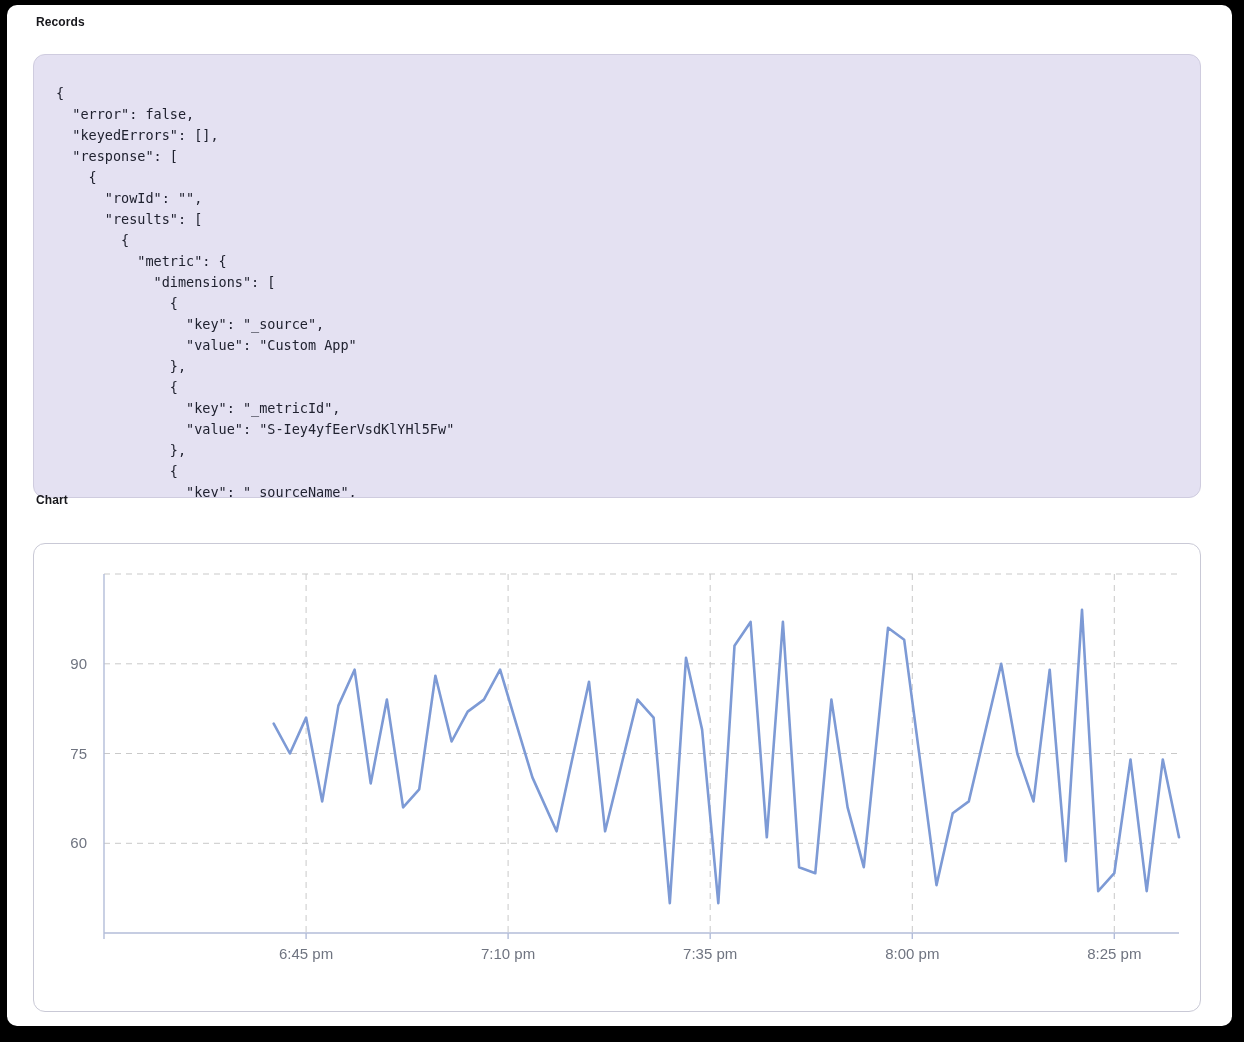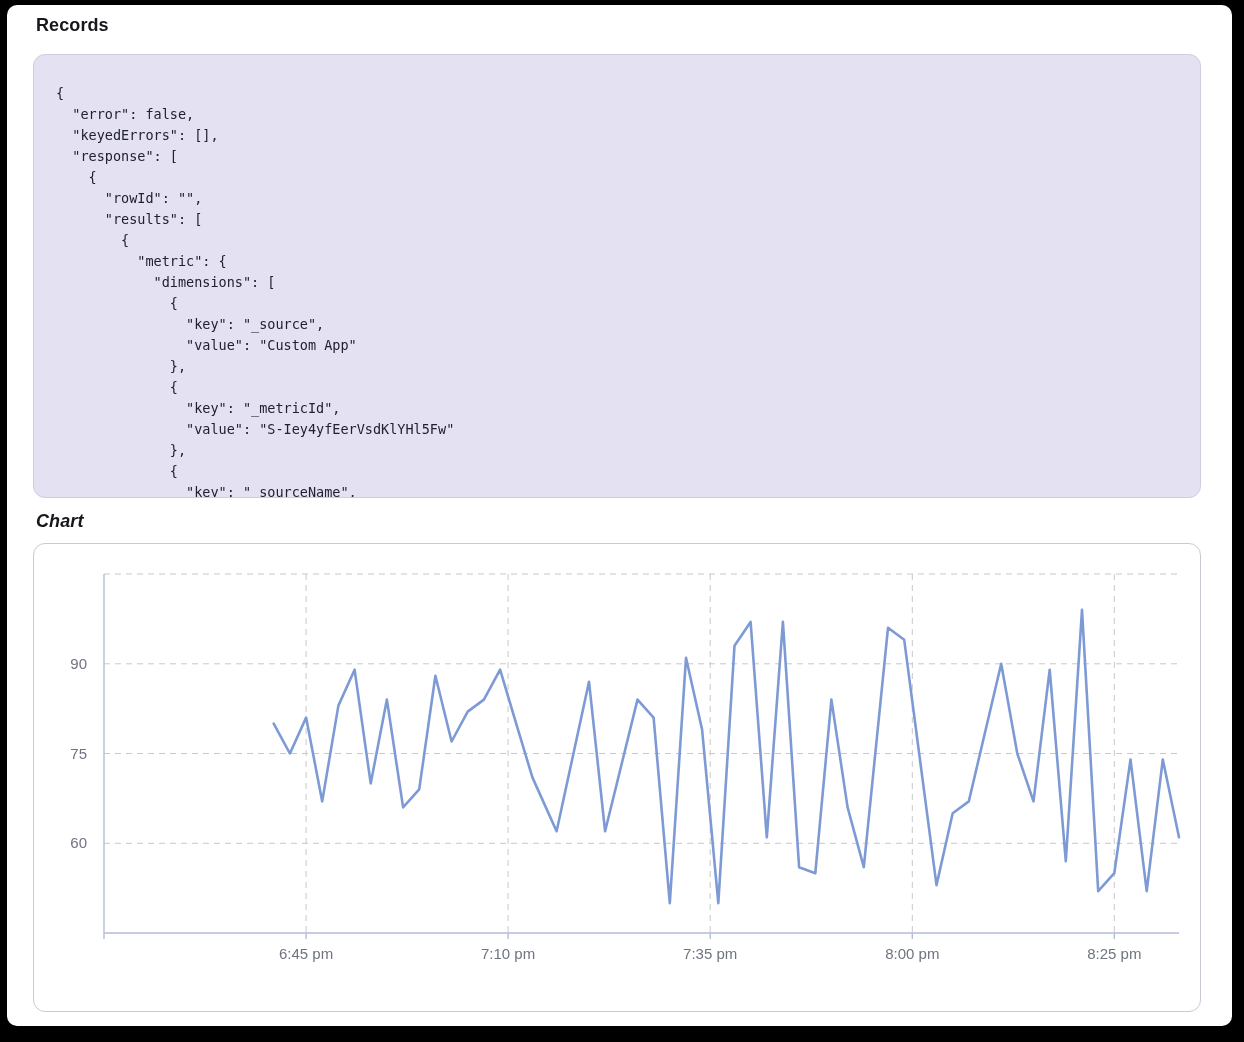--- a/index.html
+++ b/index.html
@@ -1,23 +1,23 @@
 <!DOCTYPE html>
 <html><head>
 <meta charset="utf-8">
 <style>
   html,body{margin:0;padding:0;background:#000;width:1244px;height:1042px;overflow:hidden;
             font-family:"Liberation Sans", sans-serif;}
   .frame{position:relative;width:1244px;height:1042px;background:#000;}
   .surface{position:absolute;left:7px;top:5px;width:1225px;height:1021px;background:#ffffff;
            border-radius:10px;}
-  .section-title{position:absolute;left:29px;margin:0;font-size:18px;font-weight:700;
+  .section-title{position:absolute;left:29px;margin:0;font-size:12px;font-weight:700;
                  color:#17171c;letter-spacing:.1px;}
   #records-title{top:10px;}
-  #chart-title{top:506px;font-style:italic;}
+  #chart-title{top:488px;}
   .codeblock{position:absolute;left:26px;top:49px;width:1168px;height:444px;
              background:#e4e1f2;border:1px solid #cfccdf;border-radius:12px;
              overflow:hidden;box-sizing:border-box;}
   .codeblock pre{margin:0;padding:28px 20px 0 22px;font-family:"DejaVu Sans Mono", monospace;
                  font-size:13.5px;line-height:21px;color:#202230;white-space:pre;}
   .chart-card{position:absolute;left:26px;top:538px;width:1168px;height:469px;background:#fff;
               border:1px solid #c9c9d6;border-radius:12px;box-sizing:border-box;overflow:hidden;}
   .chart-card svg{display:block;}
 </style>
 </head>

